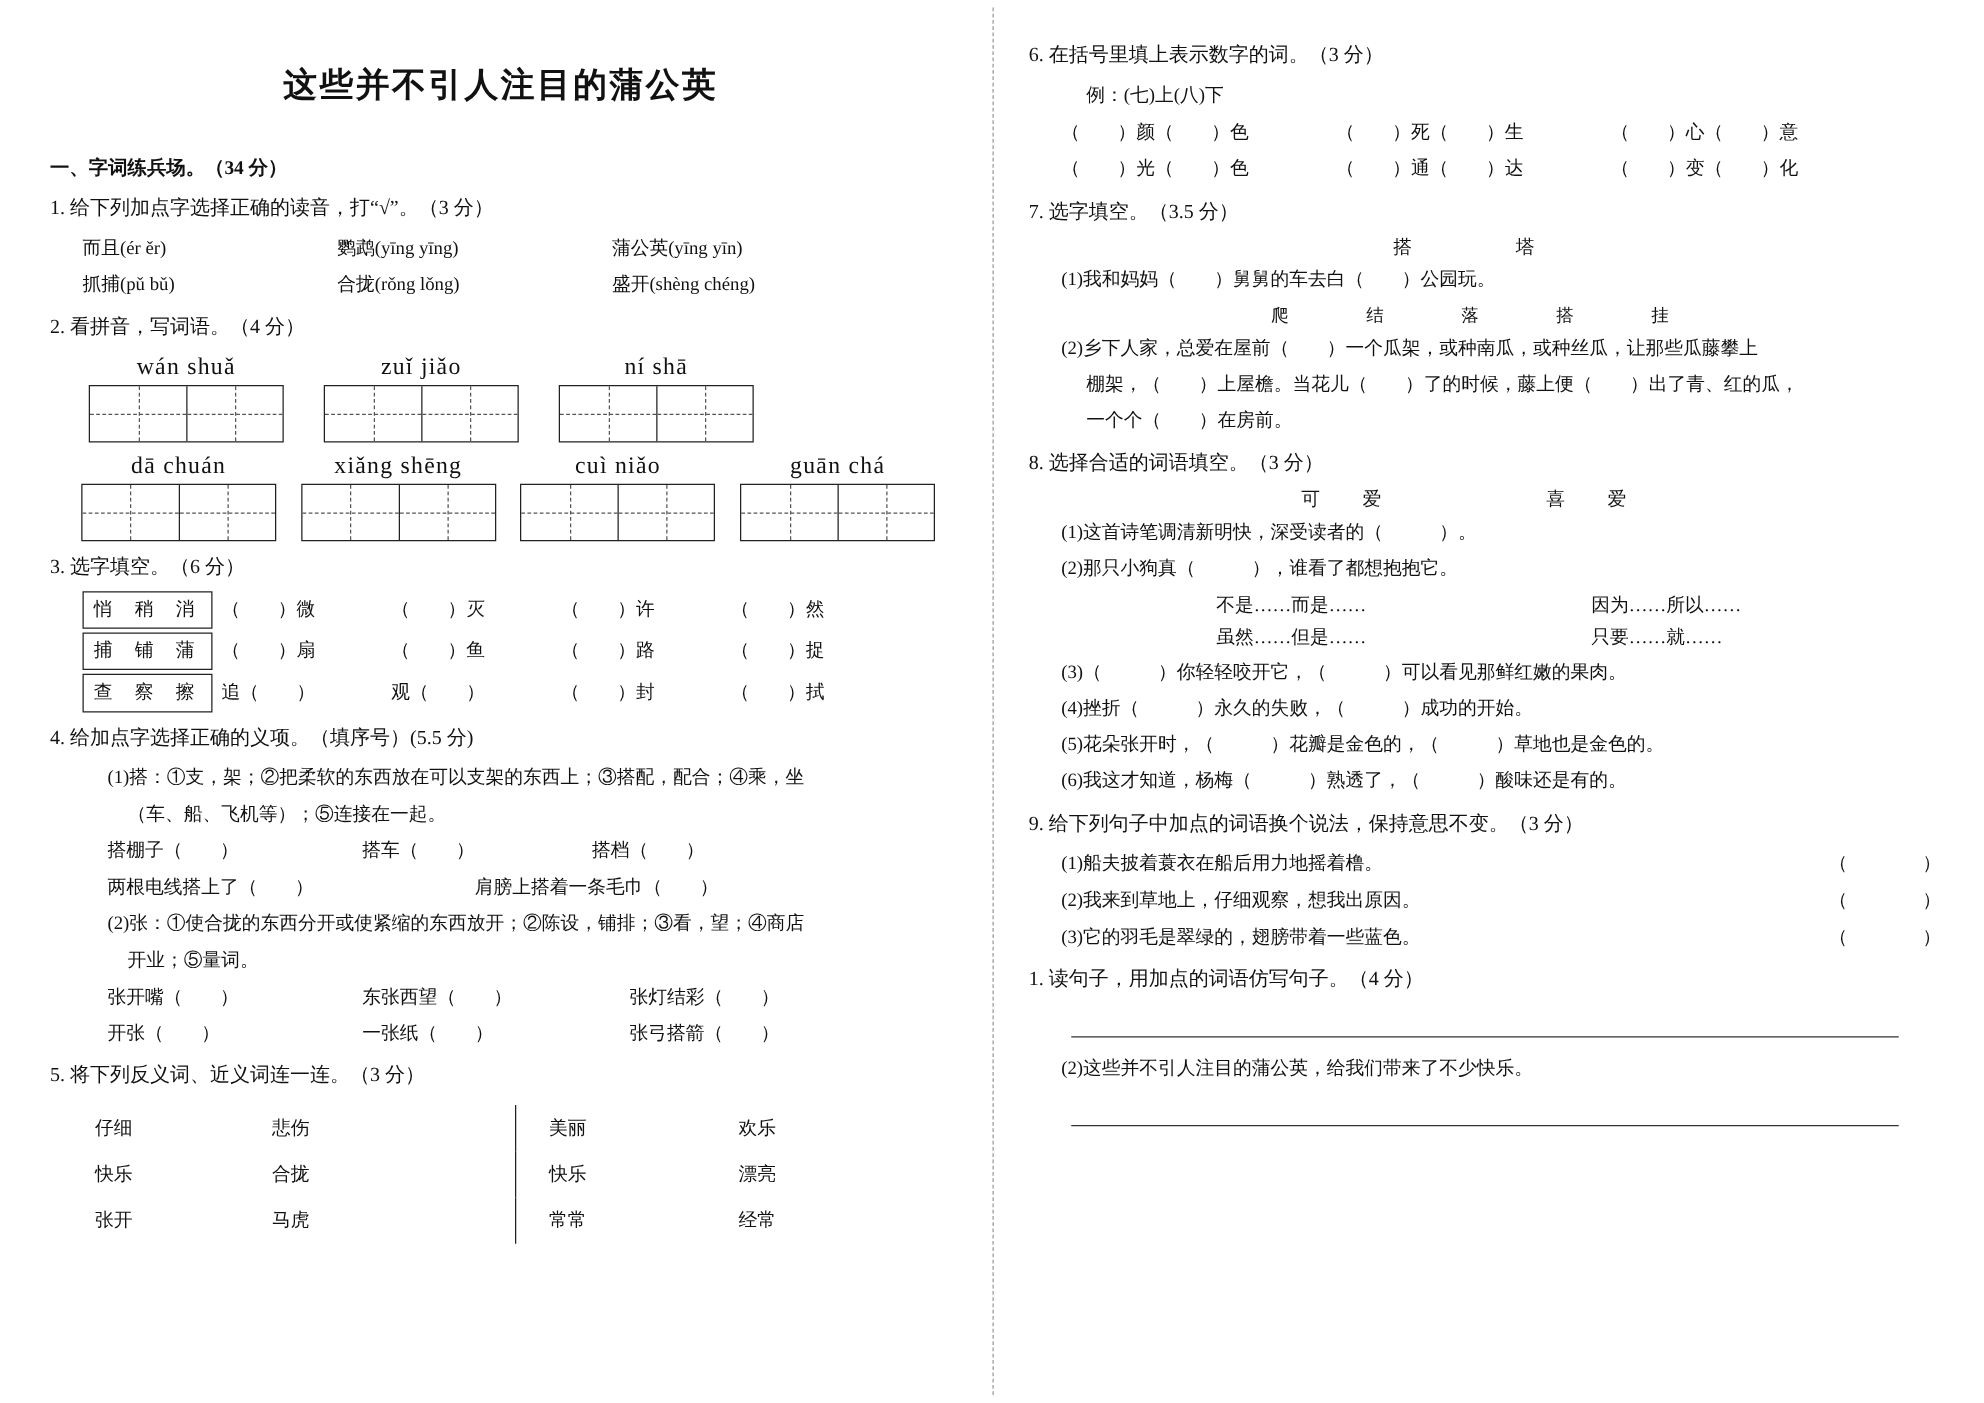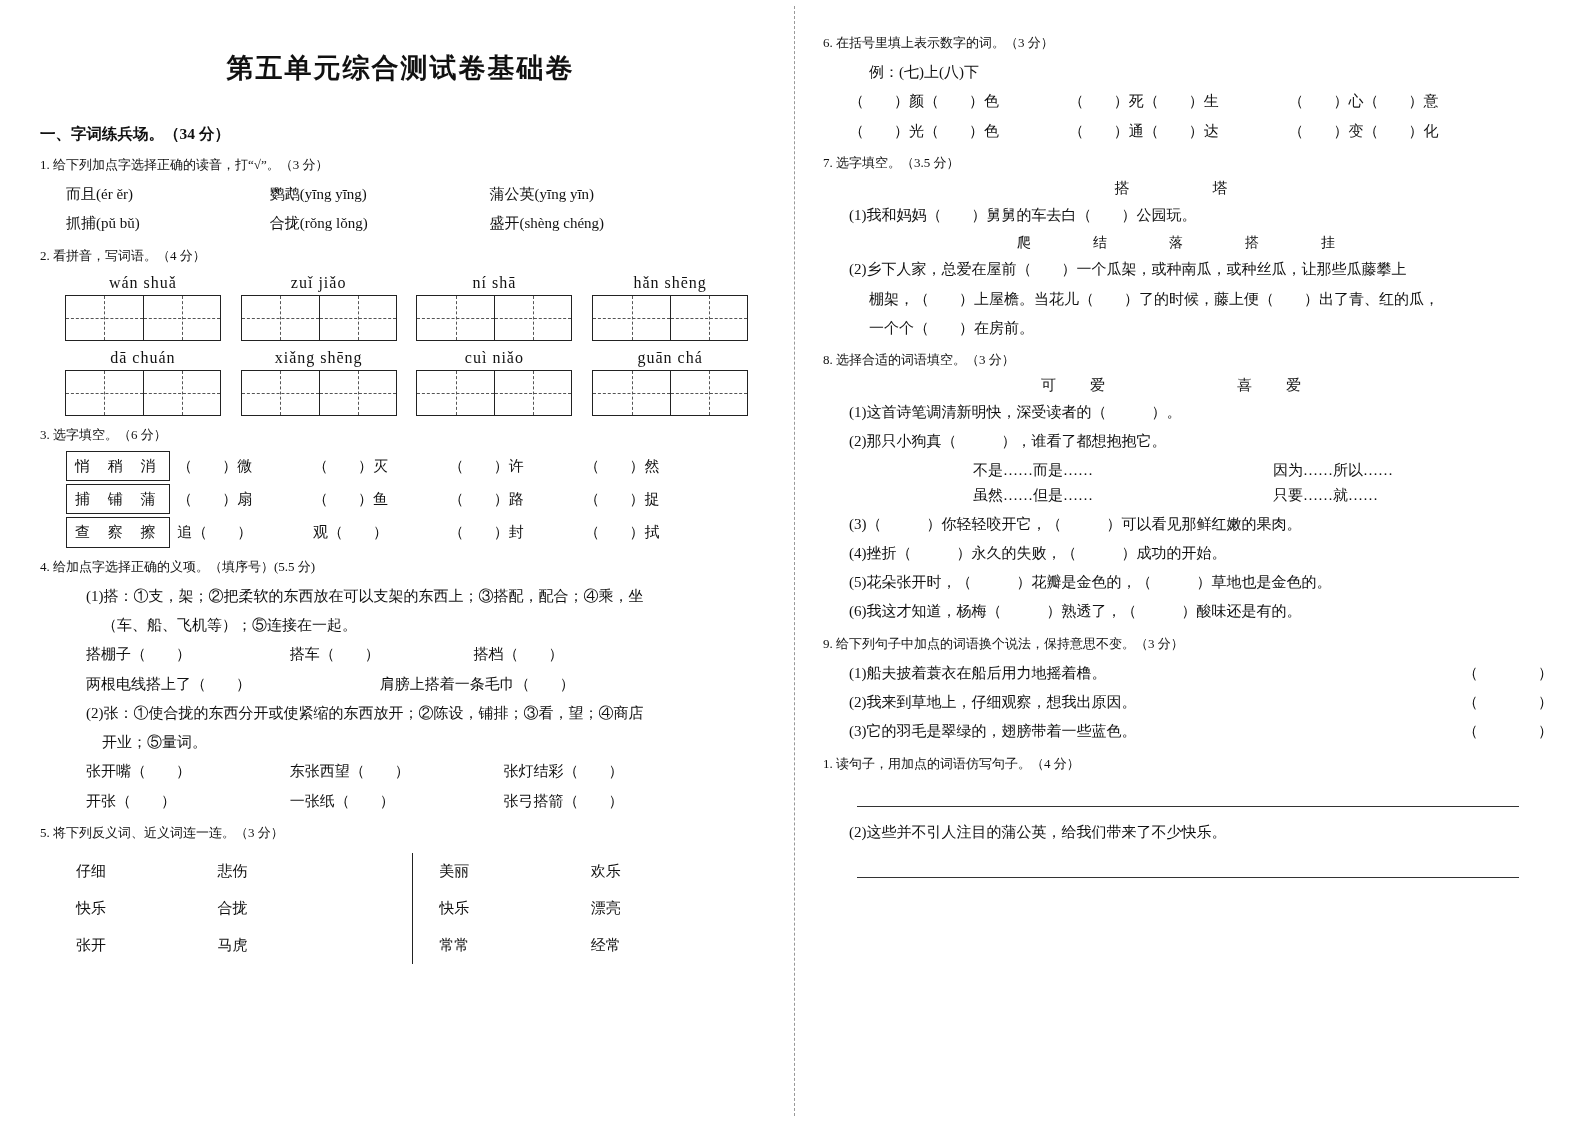--- a/index.html
+++ b/index.html
@@ -48,21 +48,21 @@
     letter-spacing: 2px;
     margin: 26px 0 38px 0;
     font-family: "Liberation Serif", serif;
   }
   .sec-head {
     font-size: 15.5px;
     font-weight: bold;
     margin: 14px 0 10px 0;
   }
   .q {
-    font-size: 13px;
+    font-size: 16px;
     margin: 9px 0 6px 0;
     line-height: 1.55;
   }
   .q-line {
     font-size: 15px;
     line-height: 1.75;
     margin: 3px 0;
   }
   .indent1 { padding-left: 26px; }
   .indent2 { padding-left: 46px; }
@@ -74,21 +74,21 @@
     justify-content: flex-start;
     margin: 8px 0 4px 0;
     padding-left: 18px;
   }
   .py-group {
     width: 182px;
     margin-right: 6px;
   }
   .py-label {
     text-align: center;
-    font-size: 16px;
+    font-size: 19px;
     letter-spacing: 1px;
     margin-bottom: 3px;
     font-family: "Liberation Serif", serif;
   }
   .grid {
     display: flex;
     width: 156px;
     margin: 0 auto;
     border: 1.4px solid #222;
     box-sizing: border-box;
@@ -170,21 +170,21 @@
   .c1 { width: 300px; text-align: left; padding-left: 130px;}
   .c2 { width: 260px; text-align: left; }
 </style>
 </head>
 <body>
 
 <div class="page">
   <div class="divider"></div>
 
   <div class="col col-left">
-    <div class="doc-title">第五单元综合测试卷基础卷</div>
+    <div class="doc-title">这些并不引人注目的蒲公英</div>
 
     <div class="sec-head">一、字词练兵场。（34 分）</div>
 
     <div class="q">1. 给下列加点字选择正确的读音，打“√”。（3 分）</div>
     <div class="q-line indent1">
       <span style="display:inline-block;width:200px">而且(ér  ěr)</span>
       <span style="display:inline-block;width:216px">鹦鹉(yīng  yīng)</span>
       <span>蒲公英(yīng  yīn)</span>
     </div>
     <div class="q-line indent1">
@@ -204,27 +204,20 @@
       </div>
       <div class="py-group">
         <div class="py-label">zuǐ  jiǎo</div>
         <div class="grid">
             <div class="cellbox"></div>
             <div class="cellbox"></div>
           </div>
       </div>
       <div class="py-group">
         <div class="py-label">ní  shā</div>
-        <div class="grid">
-            <div class="cellbox"></div>
-            <div class="cellbox"></div>
-          </div>
-      </div>
-      <div class="py-group">
-        <div class="py-label">hǎn  shēng</div>
         <div class="grid">
             <div class="cellbox"></div>
             <div class="cellbox"></div>
           </div>
       </div>
     </div>
     <div class="py-row">
       <div class="py-group">
         <div class="py-label">dā  chuán</div>
         <div class="grid">

